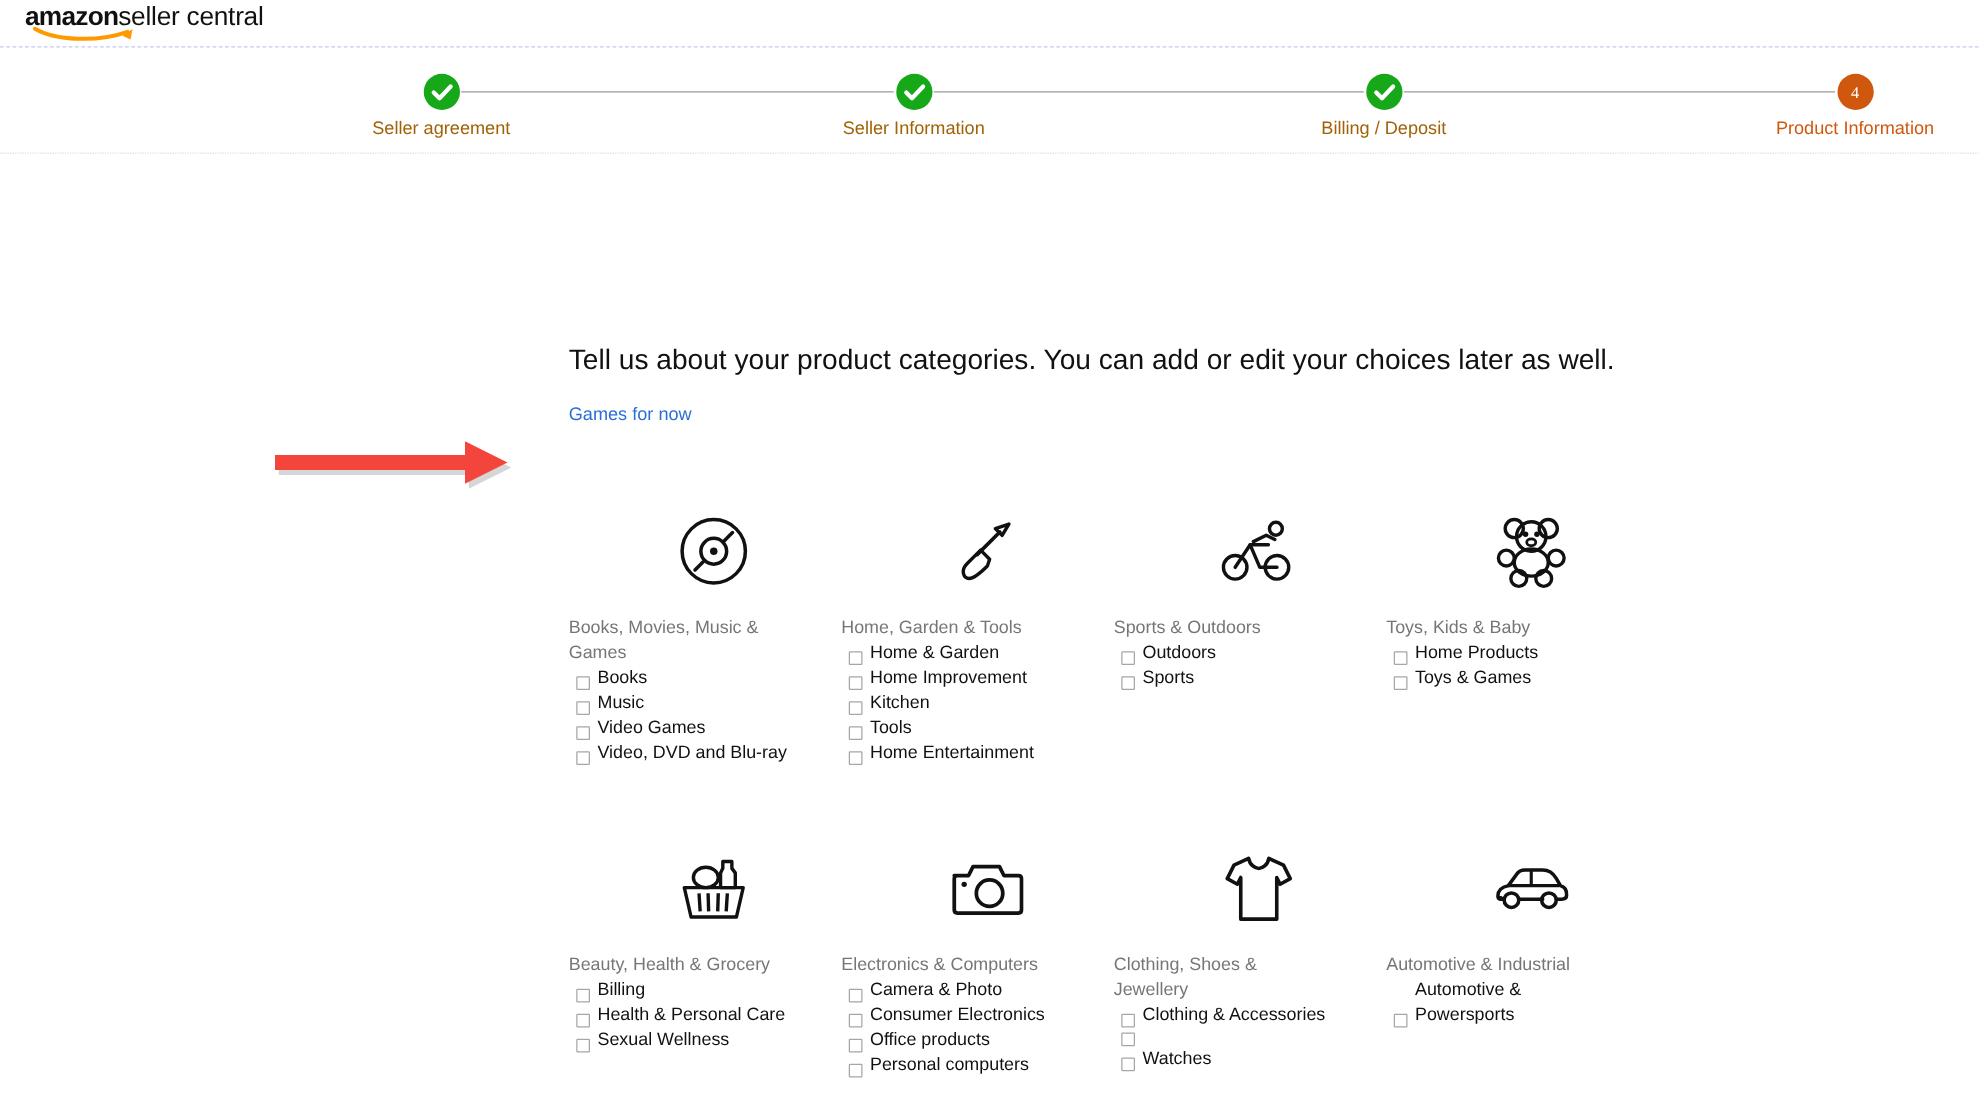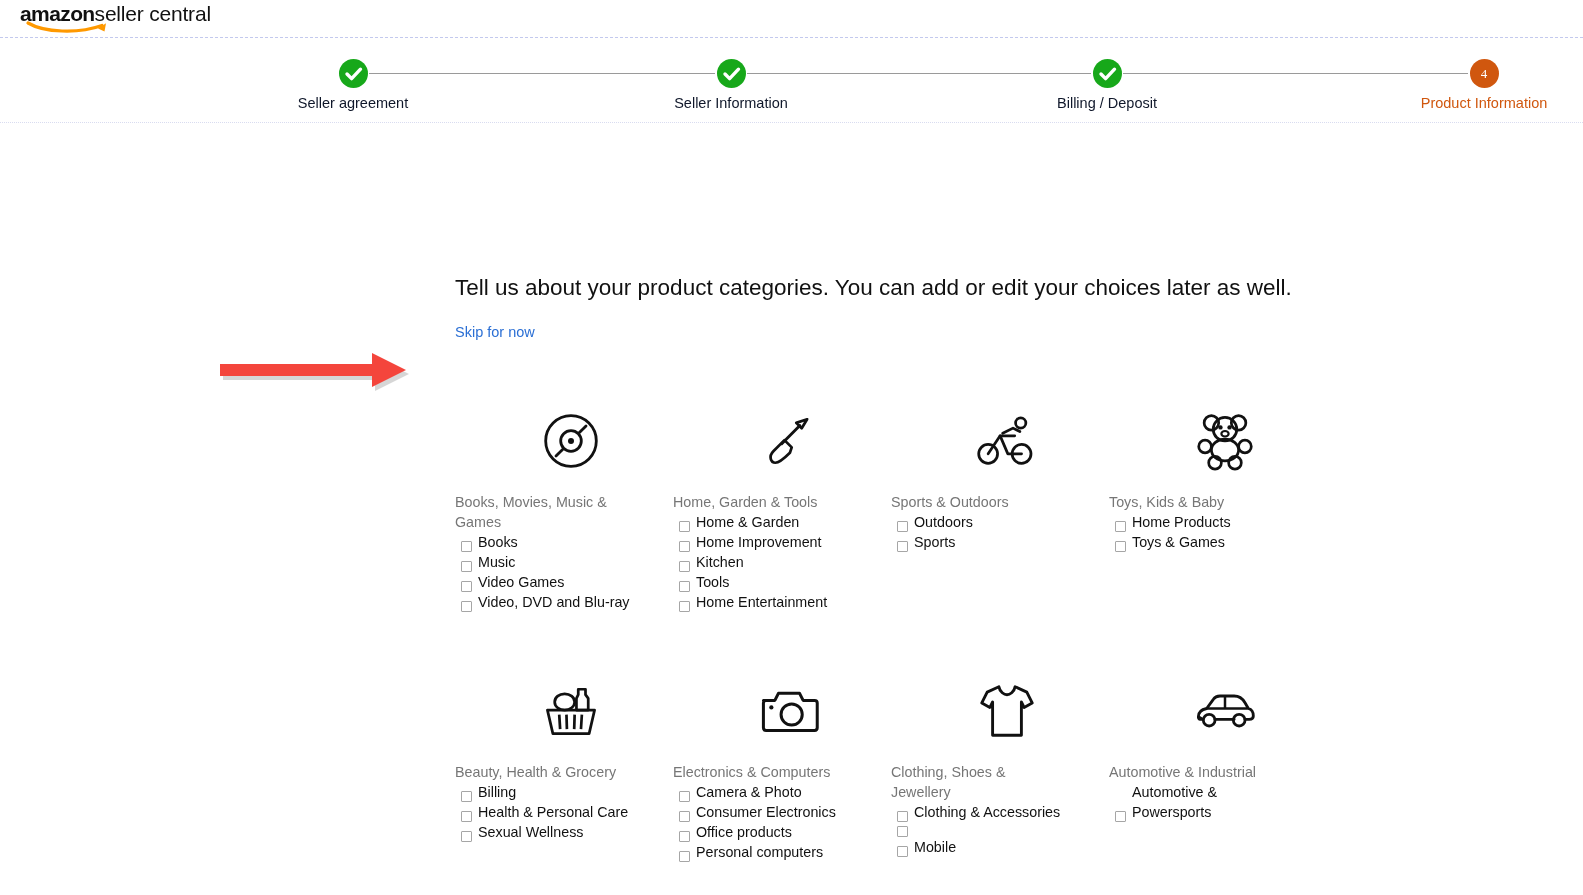--- a/index.html
+++ b/index.html
@@ -95,21 +95,21 @@
     text-align: center;
     display: block;
     font-family: "Liberation Serif", serif;
   }
   .step-label {
     margin-top: 7px;
     font-size: 14.5px;
     line-height: 17px;
     white-space: nowrap;
   }
-  .step-label.done { color: #0f172a; }
+  .step-label.done { color: #a16207; }
   .step-label.current { color: #d0570e; }
   .connector {
     position: absolute;
     top: 35px;
     height: 1px;
     background: #9a9a9a;
   }
 
   
   .main { position: relative; }
@@ -266,21 +266,21 @@
 
   <div class="headline">Tell us about your product categories. You can add or edit your choices later as well.</div>
 
   <svg class="arrow-annot" viewBox="0 0 226 42">
     <g transform="translate(3,4)">
       <path d="M0,13 L152,13 L152,2 L186,19 L152,36 L152,25 L0,25 Z" fill="#000000" opacity="0.16"></path>
     </g>
     <path d="M0,13 L152,13 L152,2 L186,19 L152,36 L152,25 L0,25 Z" fill="#f4453c"></path>
   </svg>
 
-  <a class="skip-link" href="#">Skip for now</a>
+  <a class="skip-link" href="#">Games for now</a>
 
   <div class="grid" id="category-grid">
       <div class="grid-row">
         <div class="cat-col">
           <div class="cat-icon">
             <svg width="60" height="60" viewBox="0 0 64 64" aria-hidden="true">
               <circle cx="32" cy="32" r="27" fill="none" stroke="#111" stroke-width="3"></circle>
               <circle cx="32" cy="32" r="11" fill="none" stroke="#111" stroke-width="3"></circle>
               <circle cx="32" cy="32" r="3.2" fill="#111"></circle>
               <line x1="41" y1="23" x2="48" y2="16" stroke="#111" stroke-width="3" stroke-linecap="round"></line>
@@ -458,21 +458,21 @@
           <ul class="cat-items">
             <li class="cat-item">
               <input type="checkbox" class="cbx" id="cb-6-0" style="">
               <label class="cat-item-label" for="cb-6-0">Clothing &amp; Accessories</label>
             </li>
             <li class="cat-item">
               <input type="checkbox" class="cbx" id="cb-6-1" style="">
             </li>
             <li class="cat-item">
               <input type="checkbox" class="cbx" id="cb-6-2" style="">
-              <label class="cat-item-label" for="cb-6-2">Mobile</label>
+              <label class="cat-item-label" for="cb-6-2">Watches</label>
             </li>
           </ul>
         </div>
         <div class="cat-col">
           <div class="cat-icon">
             <svg width="60" height="42" viewBox="0 0 72 46" aria-hidden="true">
               <path d="M4,30 C4,23 9,21 14,20 L22,9 C24,6 27,5 30,5 L47,5 C52,5 57,8 60,13 L64,20 C68,21 70,24 70,29 C70,32 68,33 65,33 L60,33 M24,33 L47,33 M9,33 L6,33 C5,33 4,32 4,30 Z" fill="none" stroke="#111" stroke-width="3.4" stroke-linejoin="round" stroke-linecap="round"></path>
               <line x1="36" y1="6" x2="36" y2="20" stroke="#111" stroke-width="3"></line>
               <line x1="13" y1="20" x2="63" y2="20" stroke="#111" stroke-width="3"></line>
               <circle cx="17" cy="34" r="7" fill="none" stroke="#111" stroke-width="3.4"></circle>

